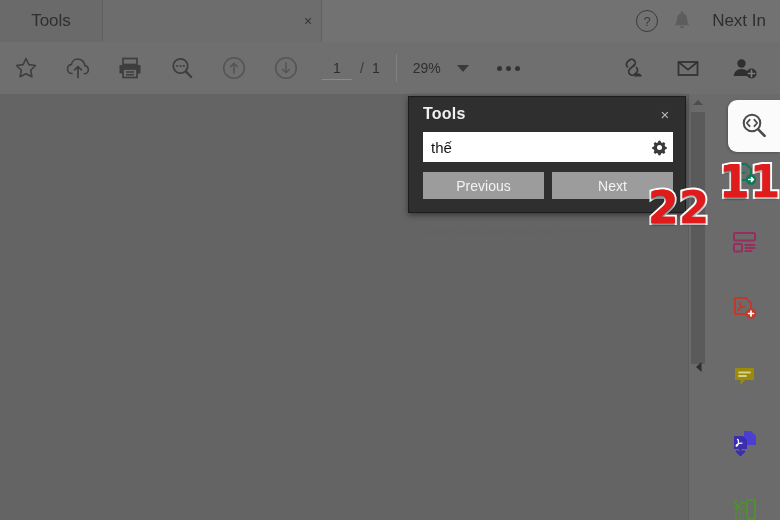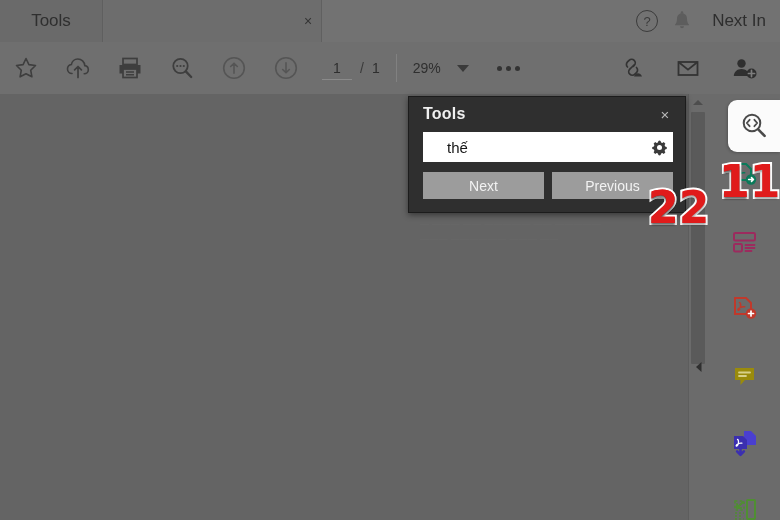--- a/index.html
+++ b/index.html
@@ -209,21 +209,21 @@
     width: 250px; height: 30px;
     background: #ffffff;
     display: flex; align-items: center;
   }
   .find-input {
     flex: 1;
     height: 28px;
     border: none; outline: none;
     background: transparent;
     font-size: 15px; color: #151515;
-    padding-left: 24px;
+    padding-left: 8px;
     font-family: "Liberation Sans", sans-serif;
   }
   .find-gear {
     width: 28px; height: 28px;
     display: flex; align-items: center; justify-content: center;
   }
   .find-btns {
     position: absolute; left: 14px; top: 75px;
     width: 250px;
     display: flex; gap: 8px;
@@ -469,21 +469,21 @@
       <input class="find-input" type="text" value="thế" style="">
       <span class="find-gear">
         <svg width="17" height="17" viewBox="0 0 17 17" aria-hidden="true">
           <path d="M8.5 1.6l1.1.3.5 1.5 1.3.5 1.4-.8.8.8.8.8-.8 1.4.5 1.3 1.5.5.3 1.1-.3 1.1-1.5.5-.5 1.3.8 1.4-1.6 1.6-1.4-.8-1.3.5-.5 1.5-1.1.3-1.1-.3-.5-1.5-1.3-.5-1.4.8-1.6-1.6.8-1.4-.5-1.3-1.5-.5-.3-1.1.3-1.1 1.5-.5.5-1.3-.8-1.4 1.6-1.6 1.4.8 1.3-.5.5-1.5z" fill="#3a3a3a"></path>
           <circle cx="8.5" cy="8.5" r="2.5" fill="#ffffff"></circle>
         </svg>
       </span>
     </div>
 
     <div class="find-btns">
+      <button class="find-btn">Previous</button>
       <button class="find-btn">Next</button>
-      <button class="find-btn">Previous</button>
     </div>
   </div>
 
   <div class="marker marker-1">1<span>1</span>1</div>
   <div class="marker marker-2">2<span>2</span>2</div>
 
 </div>
 
 </body></html>

